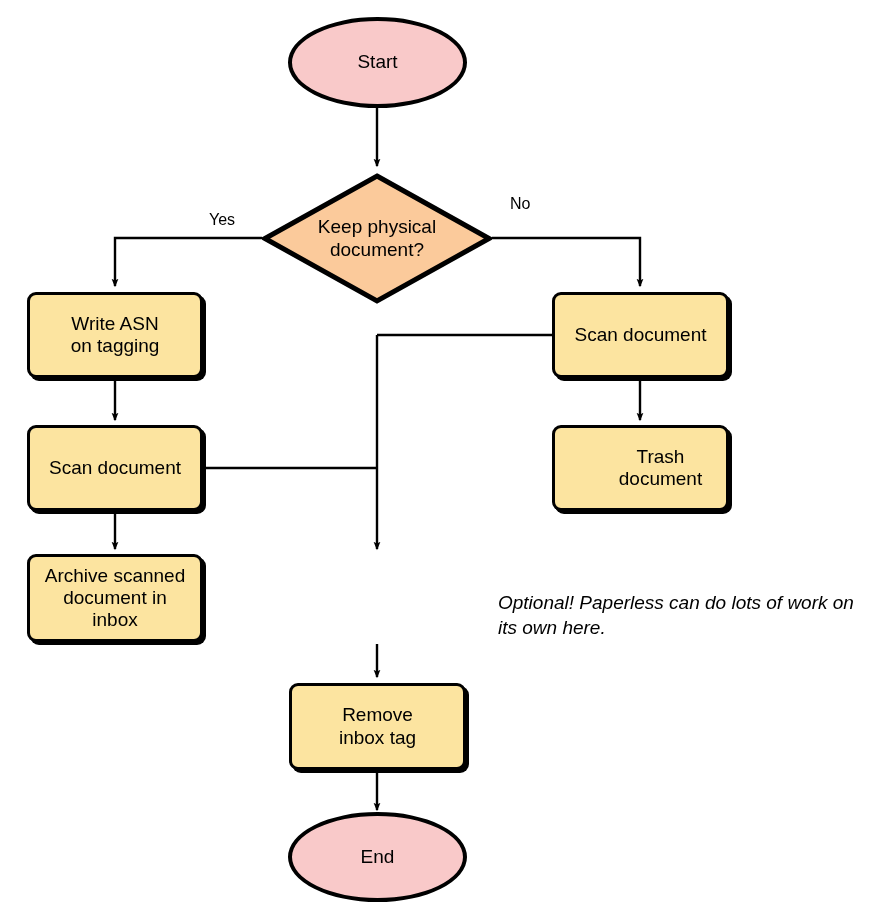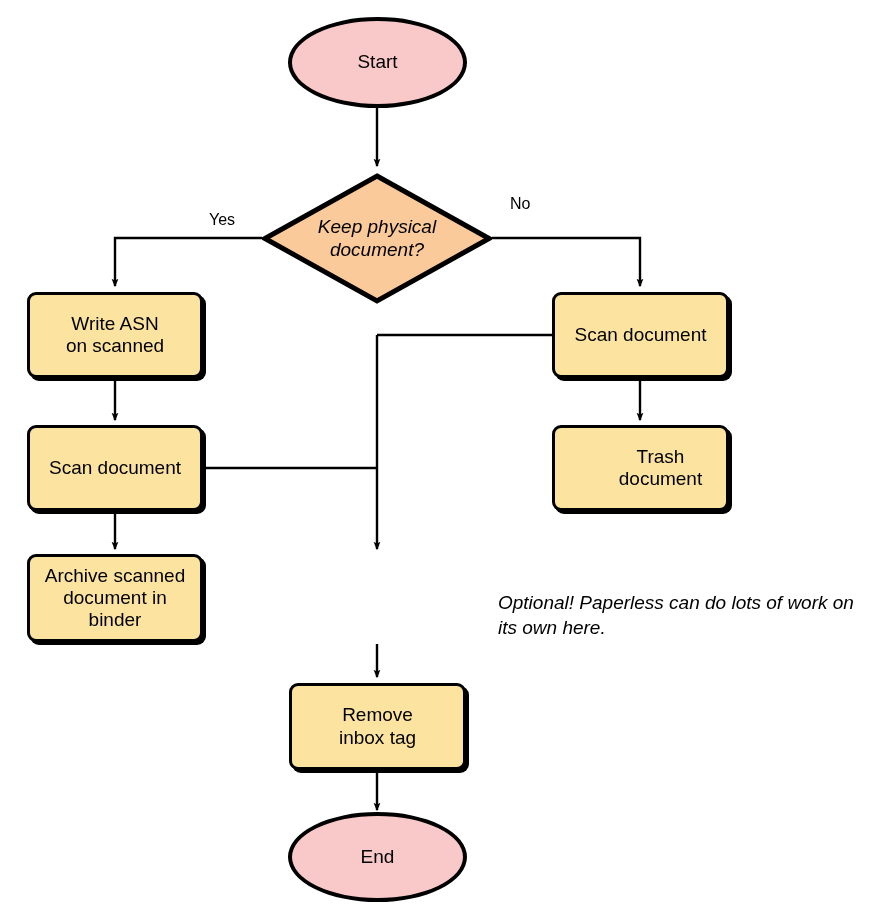--- a/index.html
+++ b/index.html
@@ -64,21 +64,20 @@
     width: 100%;
     height: 100%;
   }
   .decision-label {
     position: relative;
     z-index: 2;
     font-size: 19px;
     line-height: 1.16;
     text-align: center;
     white-space: pre-line;
-    font-style: italic;
   }
   .edge-label {
     position: absolute;
     font-size: 16px;
     color: #000000;
     z-index: 3;
     background: transparent;
     white-space: nowrap;
   }
   .note {
@@ -139,31 +138,31 @@
     </svg>
     <span class="decision-label">Keep physical
 document?</span>
   </div>
 
   <div class="edge-label" style="left:209px; top:211px;">Yes</div>
   <div class="edge-label" style="left:510px; top:195px;">No</div>
 
   <div class="node node-process" style="left:27px; top:292px; width:176px; height:86px;">
     <span>Write ASN
-on scanned</span>
+on tagging</span>
   </div>
 
   <div class="node node-process" style="left:27px; top:425px; width:176px; height:86px;">
     <span>Scan document</span>
   </div>
 
   <div class="node node-process" style="left:27px; top:554px; width:176px; height:88px;">
     <span>Archive scanned
 document in
-binder</span>
+inbox</span>
   </div>
 
   <div class="node node-process" style="left:552px; top:292px; width:177px; height:86px;">
     <span>Scan document</span>
   </div>
 
   <div class="node node-process" style="left:552px; top:425px; width:177px; height:86px;padding-left:44px;">
     <span>Trash document</span>
   </div>
 

